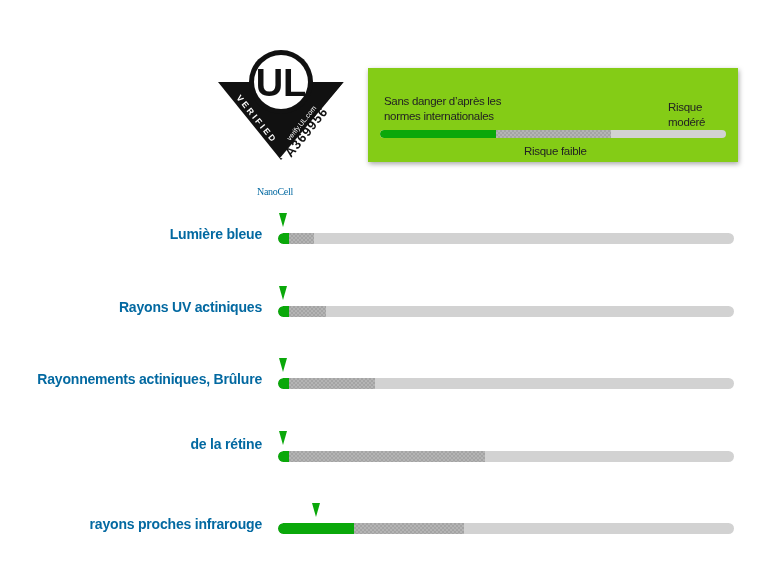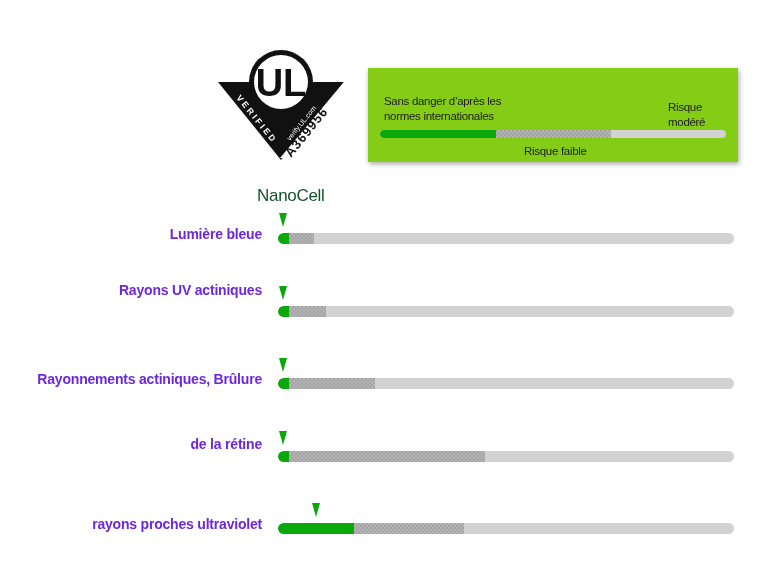--- a/index.html
+++ b/index.html
@@ -26,26 +26,26 @@
   .seg-hatch {
     background-color: #a4a4a4;
     background-image:
       linear-gradient(45deg, rgba(255,255,255,0.18) 25%, transparent 25%, transparent 75%, rgba(255,255,255,0.18) 75%),
       linear-gradient(45deg, rgba(255,255,255,0.18) 25%, transparent 25%, transparent 75%, rgba(255,255,255,0.18) 75%);
     background-size: 4px 4px;
     background-position: 0 0, 2px 2px;
   }
 
   .product-label {
-    position: absolute; left: 257px; top: 186px; font-size: 17px; color: #14532d;
-    font-family: Liberation Sans, sans-serif; letter-spacing: -0.3px;
+    position: absolute; left: 257px; top: 186px; font-size: 10px; color: #0369a1;
+    font-family: Liberation Serif, serif; letter-spacing: -0.3px;
   }
 
   .row-label {
-    position: absolute; right: 506px; font-size: 14px; font-weight: bold; color: #6d28d9;
+    position: absolute; right: 506px; font-size: 14px; font-weight: bold; color: #0369a1;
     white-space: nowrap; letter-spacing: -0.2px; text-align: right;
   }
   .track {
     position: absolute; left: 278px; width: 456px; height: 11px;
     background: #d2d2d2; border-radius: 6px; overflow: hidden;
   }
   .track .seg-green { border-radius: 6px 0 0 6px; }
   .marker {
     position: absolute; width: 0; height: 0;
     border-left: 4px solid transparent; border-right: 4px solid transparent;
@@ -81,37 +81,37 @@
 
 <div class="product-label">NanoCell</div>
 
 <div id="rows">
     <div class="row-label" style="top: 226px;">Lumière bleue</div>
     <div class="marker" style="left: 279px; top: 213px;"></div>
     <div class="track" style="top: 233px;">
       <div class="seg seg-green" style="left: 0px; width: 11px;"></div>
       <div class="seg seg-hatch" style="left: 11px; width: 25px;"></div>
     </div>
-    <div class="row-label" style="top: 282px; text-align: center;">Rayons UV actiniques</div>
+    <div class="row-label" style="top: 299px; text-align: center;">Rayons UV actiniques</div>
     <div class="marker" style="left: 279px; top: 286px;"></div>
     <div class="track" style="top: 306px;">
       <div class="seg seg-green" style="left: 0px; width: 11px;"></div>
       <div class="seg seg-hatch" style="left: 11px; width: 37px;"></div>
     </div>
     <div class="row-label" style="top: 371px;">Rayonnements actiniques, Brûlure</div>
     <div class="marker" style="left: 279px; top: 358px;"></div>
     <div class="track" style="top: 378px;">
       <div class="seg seg-green" style="left: 0px; width: 11px;"></div>
       <div class="seg seg-hatch" style="left: 11px; width: 86px;"></div>
     </div>
     <div class="row-label" style="top: 436px;">de la rétine</div>
     <div class="marker" style="left: 279px; top: 431px;"></div>
     <div class="track" style="top: 451px;">
       <div class="seg seg-green" style="left: 0px; width: 11px;"></div>
       <div class="seg seg-hatch" style="left: 11px; width: 196px;"></div>
     </div>
-    <div class="row-label" style="top: 516px;">rayons proches ultraviolet</div>
+    <div class="row-label" style="top: 516px;">rayons proches infrarouge</div>
     <div class="marker" style="left: 312px; top: 503px;"></div>
     <div class="track" style="top: 523px;">
       <div class="seg seg-green" style="left: 0px; width: 76px;"></div>
       <div class="seg seg-hatch" style="left: 76px; width: 110px;"></div>
     </div>
   </div>
 
 </body></html>

